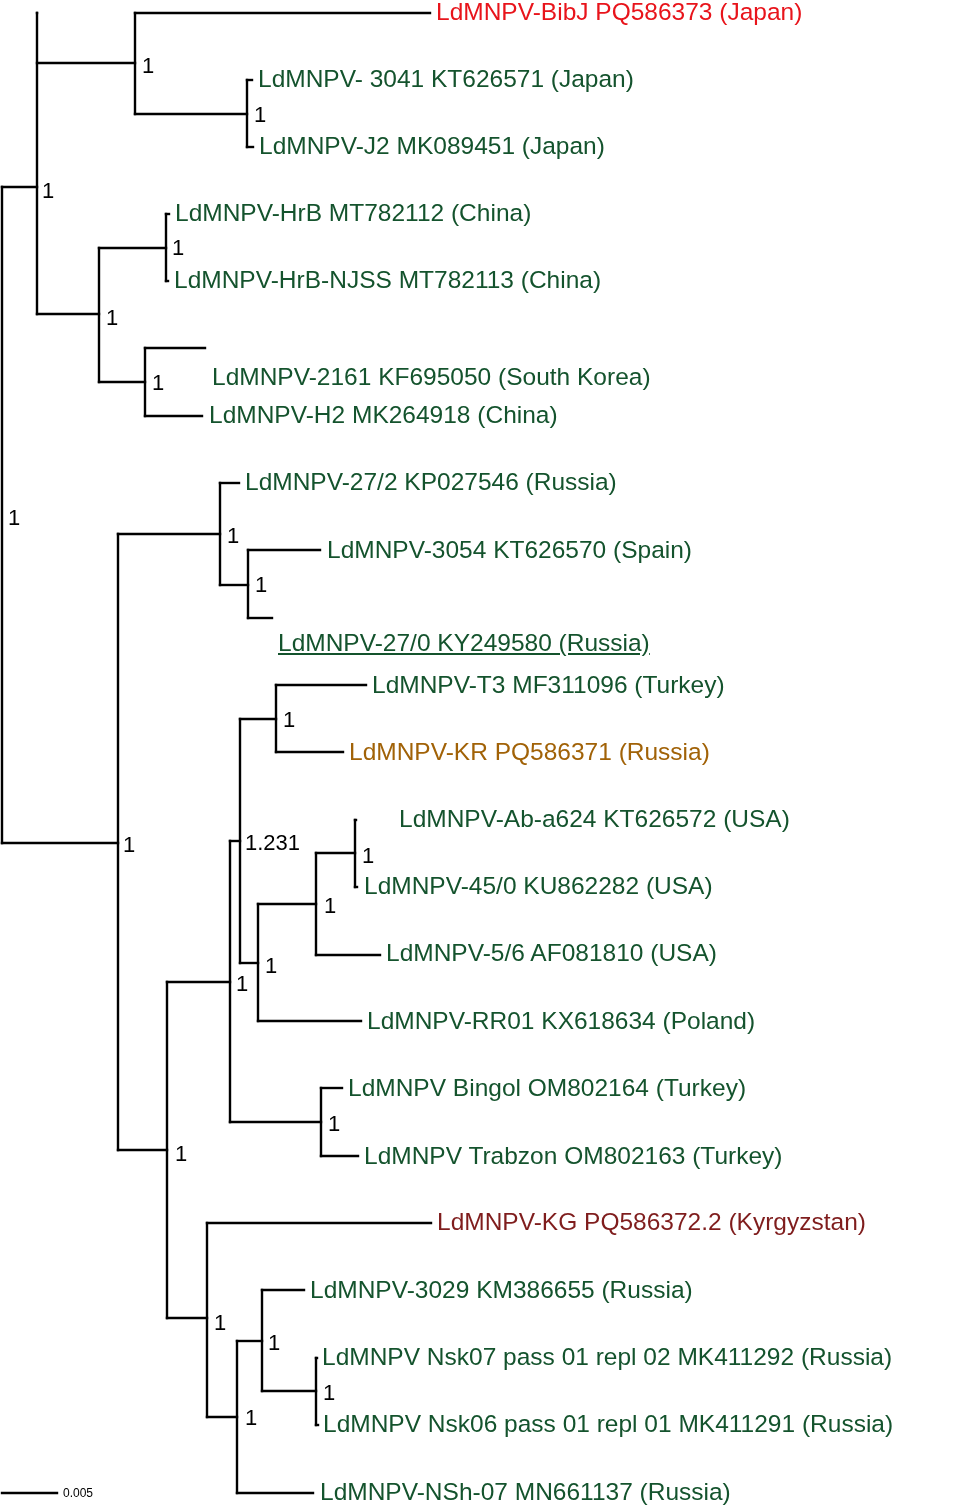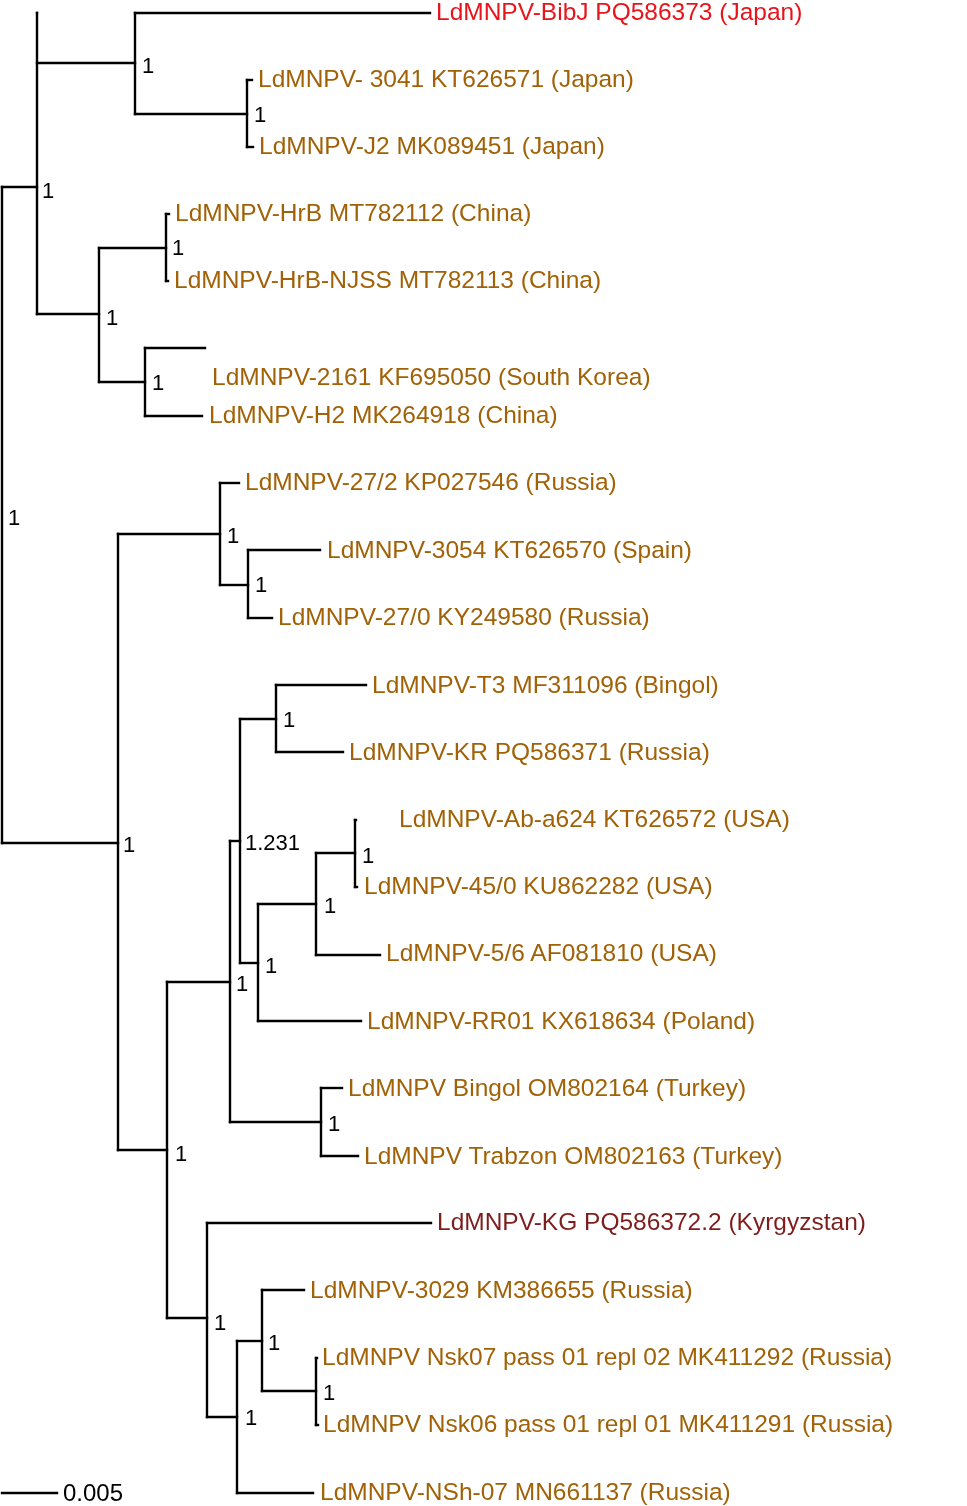--- a/index.html
+++ b/index.html
@@ -1,23 +1,23 @@
 <!DOCTYPE html>
 <html><head>
 <meta charset="utf-8">
 <style>
   html, body { margin: 0; padding: 0; background: #ffffff; }
   body { width: 967px; height: 1506px; position: relative; overflow: hidden;
          font-family: "Liberation Sans", sans-serif; }
   #tree-svg { position: absolute; left: 0; top: 0; }
   .branch { stroke: #000000; stroke-width: 2.4; fill: none; stroke-linecap: square; }
-  .tip { position: absolute; font-size: 24.5px; line-height: 28px; white-space: nowrap; color: #a16207; transform: translateY(-50%); }
+  .tip { position: absolute; font-size: 24.5px; line-height: 28px; white-space: nowrap; color: #14532d; transform: translateY(-50%); }
   .tip.highlight { color: #e8141b; }
   .support { position: absolute; font-size: 22px; line-height: 24px; color: #000; white-space: nowrap; transform: translateY(-50%); }
-  .scale-label { position: absolute; font-size: 24px; line-height: 22px; color: #000; transform: translateY(-50%); }
+  .scale-label { position: absolute; font-size: 12px; line-height: 22px; color: #000; transform: translateY(-50%); }
 </style>
 </head>
 <body>
 
 <svg id="tree-svg" width="967" height="1506" xmlns="http://www.w3.org/2000/svg">
     <line x1="2" y1="187" x2="2" y2="843" class="branch"></line>
     <line x1="2" y1="187" x2="37" y2="187" class="branch"></line>
     <line x1="2" y1="843" x2="118" y2="843" class="branch"></line>
     <line x1="37" y1="13" x2="37" y2="314" class="branch"></line>
     <line x1="37" y1="13" x2="37" y2="13" class="branch"></line>
@@ -89,22 +89,22 @@
 <div id="tips-layer">
     <span class="tip highlight" style="left: 436px; top: 12px; color: rgb(232, 20, 27);">LdMNPV-BibJ PQ586373 (Japan)</span>
     <span class="tip" style="left: 258px; top: 79px;">LdMNPV- 3041 KT626571 (Japan)</span>
     <span class="tip" style="left: 259px; top: 146px;">LdMNPV-J2 MK089451 (Japan)</span>
     <span class="tip" style="left: 175px; top: 213px;">LdMNPV-HrB MT782112 (China)</span>
     <span class="tip" style="left: 174px; top: 280px;">LdMNPV-HrB-NJSS MT782113 (China)</span>
     <span class="tip" style="left: 212px; top: 348px; margin-top: 29px;">LdMNPV-2161 KF695050 (South Korea)</span>
     <span class="tip" style="left: 209px; top: 415px;">LdMNPV-H2 MK264918 (China)</span>
     <span class="tip" style="left: 245px; top: 482px;">LdMNPV-27/2 KP027546 (Russia)</span>
     <span class="tip" style="left: 327px; top: 550px;">LdMNPV-3054 KT626570 (Spain)</span>
-    <span class="tip" style="left: 278px; top: 617px;">LdMNPV-27/0 KY249580 (Russia)</span>
-    <span class="tip" style="left: 372px; top: 685px;">LdMNPV-T3 MF311096 (Bingol)</span>
+    <span class="tip" style="left: 278px; top: 643px; text-decoration: underline;">LdMNPV-27/0 KY249580 (Russia)</span>
+    <span class="tip" style="left: 372px; top: 685px;">LdMNPV-T3 MF311096 (Turkey)</span>
     <span class="tip highlight" style="left: 349px; top: 752px; color: #a16207;">LdMNPV-KR PQ586371 (Russia)</span>
     <span class="tip" style="left: 362px; top: 819px; margin-left: 37px;">LdMNPV-Ab-a624 KT626572 (USA)</span>
     <span class="tip" style="left: 364px; top: 886px;">LdMNPV-45/0 KU862282 (USA)</span>
     <span class="tip" style="left: 386px; top: 953px;">LdMNPV-5/6 AF081810 (USA)</span>
     <span class="tip" style="left: 367px; top: 1021px;">LdMNPV-RR01 KX618634 (Poland)</span>
     <span class="tip" style="left: 348px; top: 1088px;">LdMNPV Bingol OM802164 (Turkey)</span>
     <span class="tip" style="left: 364px; top: 1156px;">LdMNPV Trabzon OM802163 (Turkey)</span>
     <span class="tip highlight" style="left: 437px; top: 1222px; color: #7f1d1d;">LdMNPV-KG PQ586372.2  (Kyrgyzstan)</span>
     <span class="tip" style="left: 310px; top: 1290px;">LdMNPV-3029 KM386655 (Russia)</span>
     <span class="tip" style="left: 322px; top: 1357px;">LdMNPV Nsk07 pass 01 repl 02 MK411292 (Russia)</span>

